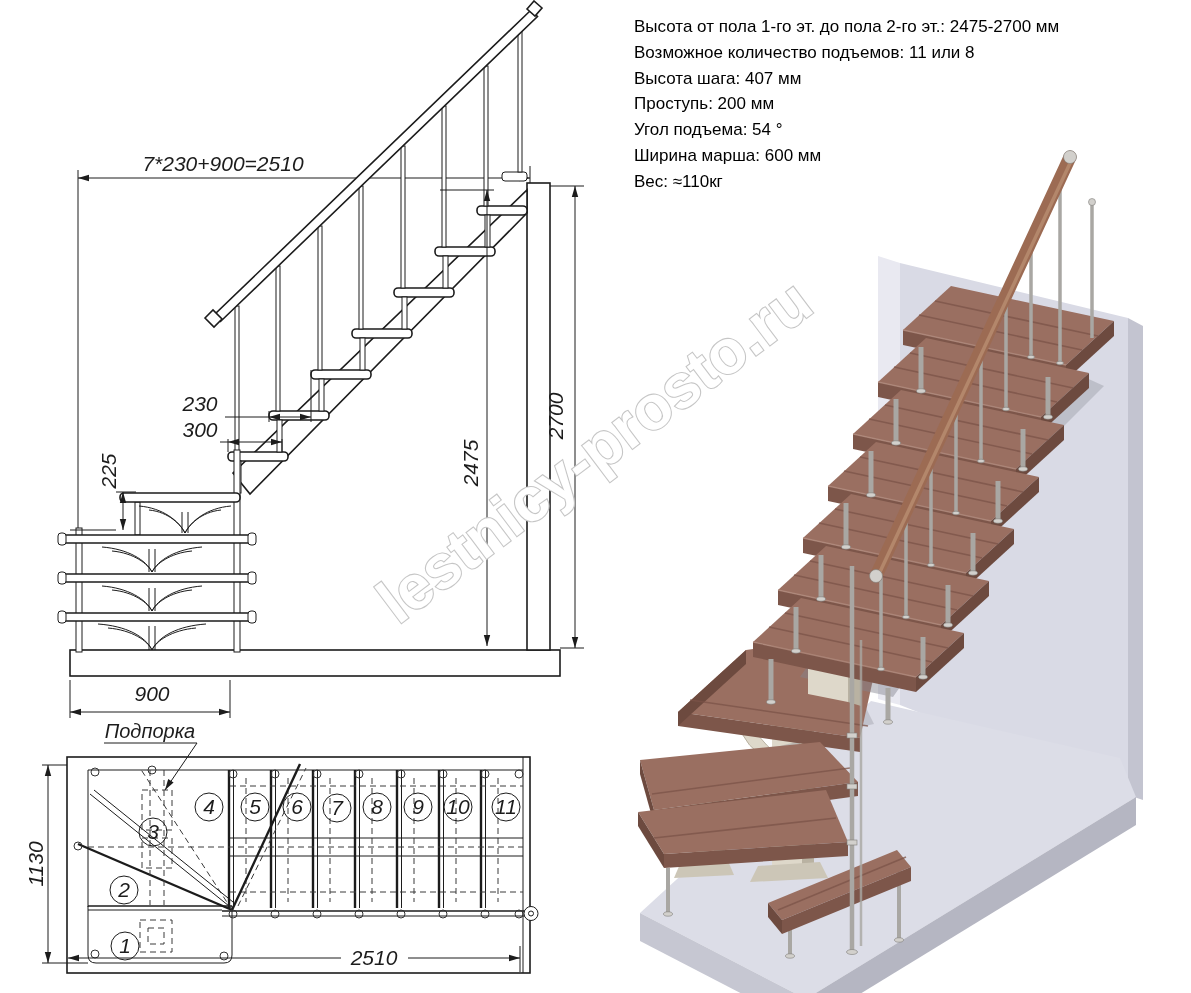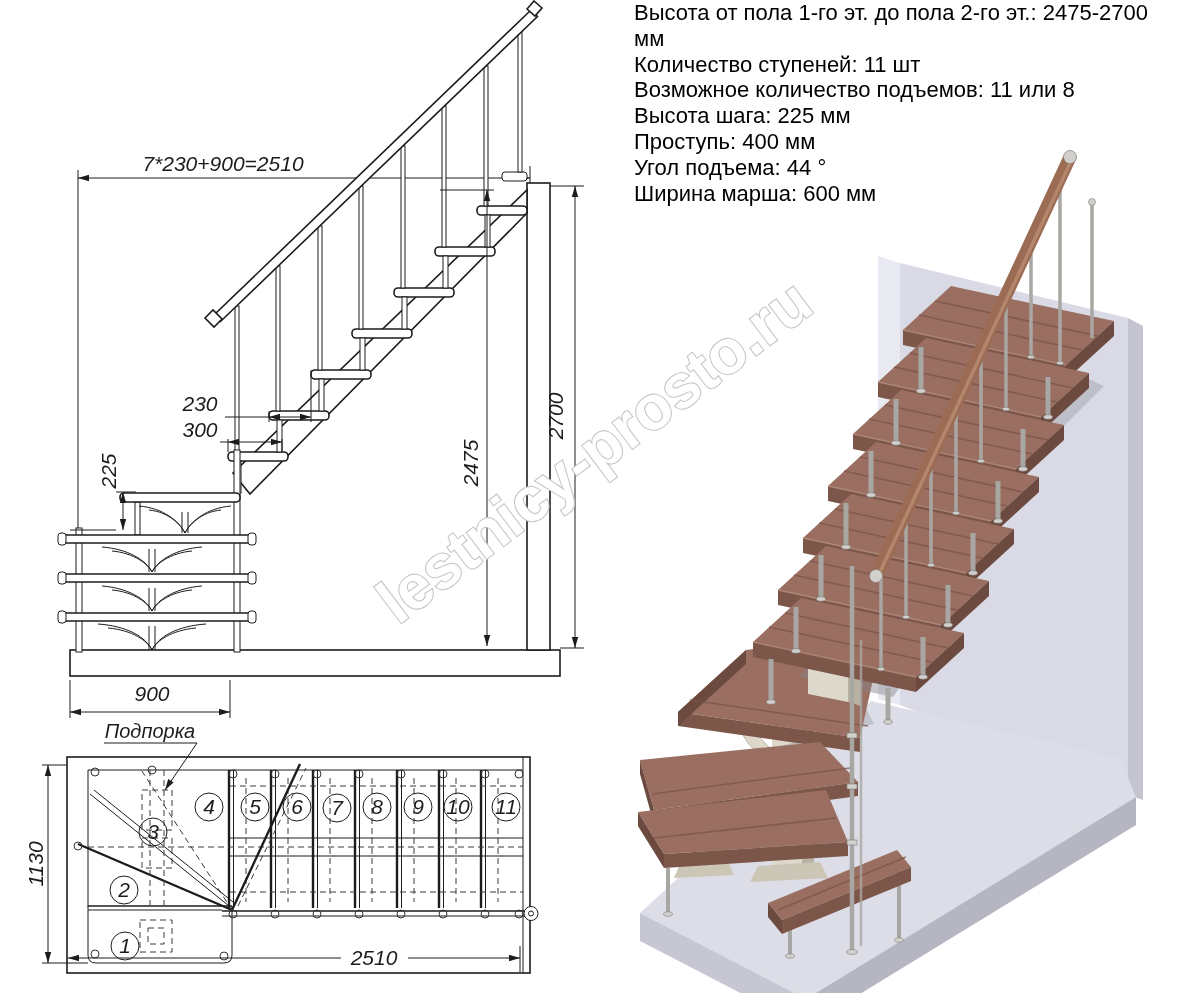--- a/index.html
+++ b/index.html
@@ -6,22 +6,22 @@
     --ink:#1c1c1c; --wood_top:#9a6f61; --wood_front:#7d564a; --wood_side:#6d4a3f;
     --wood_line:#7b5348; --rail_wood:#9c6b53; --rail_sheen:#b98e72;
     --metal:#a9a7a3; --metal_dark:#807e7a; --metal_light:#d2d0cc;
     --wall_front:#d9dae5; --wall_side:#e9e9f1; --wall_edge:#c3c4d0;
     --floor_top:#dcdde7; --floor_front_l:#c6c7d2; --floor_front_r:#b5b6c2;
     --column:#ded8ca; --column_dark:#b9b2a2; --shadow:#84858f; --wm_outline:#c6c6c6;
   }
   html,body{margin:0;padding:0;background:#fff;}
   .canvas{position:relative;width:1191px;height:993px;background:#fff;overflow:hidden;
           font-family:"Liberation Sans",sans-serif;}
-  .specs{position:absolute;left:634px;top:0;width:540px;z-index:4;
-         font-size:22px;line-height:25.8px;color:#000;}
+  .specs{position:absolute;left:634px;top:14px;width:540px;z-index:4;
+         font-size:17px;line-height:25.8px;color:#000;}
   svg{position:absolute;left:0;top:0;}
   
   .k{stroke:var(--ink);stroke-width:1.6;fill:none;}
   .kf{stroke:var(--ink);stroke-width:1.6;fill:#fff;}
   .t{stroke-width:1;}
   .b{stroke-width:2.4;}
   .d{stroke:#3a3a3a;stroke-width:1;stroke-dasharray:6 4;fill:none;}
   .ar{fill:var(--ink);stroke:none;}
   .dim{font:italic 21px "Liberation Sans",sans-serif;fill:var(--ink);}
   .dims{font:italic 20px "Liberation Sans",sans-serif;fill:var(--ink);}
@@ -545,26 +545,26 @@
       <line x1="1070" y1="157" x2="876" y2="576" stroke="var(--rail_wood)" stroke-width="13" stroke-linecap="round"></line>
       <line x1="1072" y1="159" x2="879" y2="574" stroke="var(--rail_sheen)" stroke-width="3.5" opacity="0.8"></line>
       <circle class="fl" cx="1070" cy="157" r="6.5"></circle>
       <circle class="fl" cx="876" cy="576" r="6.5"></circle>
     </g>
   </g>
 </svg>
 
   <div class="specs">
     <div>Высота от пола 1-го эт. до пола 2-го эт.: 2475-2700 мм</div>
-    <div>Количество ступеней: 11 шт</div>
     <div>Возможное количество подъемов: 11 или 8</div>
-    <div>Высота шага: 225 мм</div>
-    <div>Проступь: 400 мм</div>
-    <div>Угол подъема: 44 °</div>
+    <div>Высота шага: 407 мм</div>
+    <div>Проступь: 200 мм</div>
+    <div>Угол подъема: 54 °</div>
     <div>Ширина марша: 600 мм</div>
+    <div>Вес: ≈110кг</div>
   </div>
 
   <div class="wmbox">
     <svg width="700" height="120">
       <text class="wmtext" x="350" y="80" text-anchor="middle" fill="#ffffff" stroke="var(--wm_outline)" stroke-width="2.2" style="paint-order:stroke">lestnicy-prosto.ru</text>
     </svg>
   </div>
 
 </div>
 

